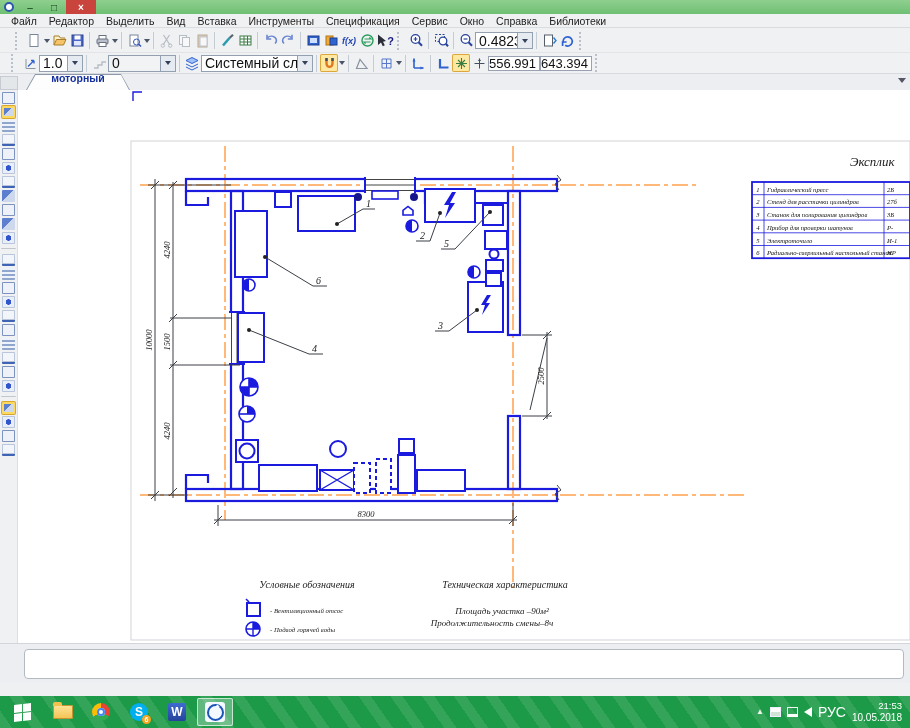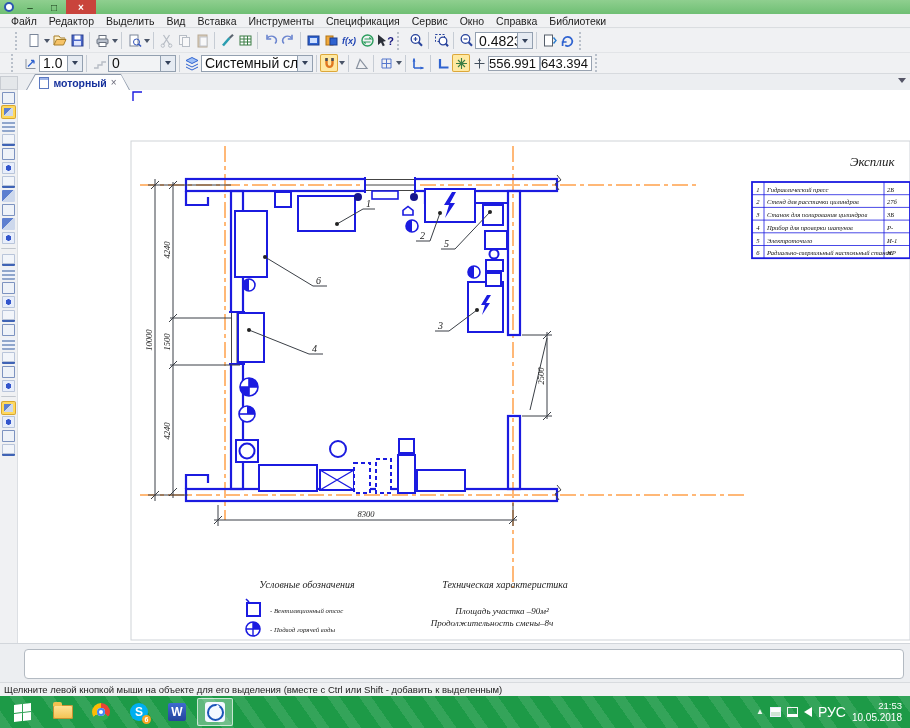--- a/index.html
+++ b/index.html
@@ -34,21 +34,21 @@
   .combo .drop{width:14px;align-self:stretch;background:#e6ebf2;border-left:1px solid #93a0b0;display:flex;align-items:center;justify-content:center;}
   .combo .drop::after{content:"";width:0;height:0;border-left:3px solid transparent;border-right:3px solid transparent;border-top:4px solid #33415a;}
   .active-tool{background:#ffe9a2;box-shadow:inset 0 0 0 1px #dca73a;}
   .cfield{width:52px;height:15px;border:1px solid #98a2b0;background:#fff;font-size:13px;color:#111;
           display:flex;align-items:center;justify-content:flex-end;padding-right:3px;box-sizing:border-box;}
   
   .tabbar{position:absolute;left:0;top:74px;width:910px;height:16px;background:#eceef1;display:flex;align-items:flex-end;}
   .tab-side{width:18px;height:14px;background:#e4e7ea;border:1px solid #c8ccd2;box-sizing:border-box;margin-right:8px;}
   .tab-out{height:16px;width:104px;background:#8d99ab;clip-path:polygon(9px 0,95px 0,104px 16px,0 16px);position:relative;}
   .tab-in{position:absolute;left:1px;top:1px;width:102px;height:15px;background:#fdfdfe;
-          clip-path:polygon(8.5px 0,94px 0,102px 15px,0 15px);display:flex;align-items:center;justify-content:center;gap:4px;}
+          clip-path:polygon(8.5px 0,94px 0,102px 15px,0 15px);display:flex;align-items:center;justify-content:center;gap:12px;flex-direction:column;}
   .tabdoc{width:8px;height:10px;background:#fff;border:1px solid #5a78c0;box-shadow:inset 0 2px 0 #9db4e8;}
   .tablabel{font-size:10.5px;font-weight:bold;color:#15309c;}
   .tabclose{font-size:10px;color:#667;}
   .tablist-arrow{position:absolute;right:4px;top:4px;width:0;height:0;border-left:4px solid transparent;border-right:4px solid transparent;border-top:5px solid #556;}
   
   .main{position:absolute;left:0;top:90px;width:910px;height:553px;background:#fff;}
   .left-strip{position:absolute;left:0;top:0;width:18px;height:553px;background:#f0f1f3;border-right:1px solid #dcdfe3;
               display:flex;flex-direction:column;align-items:center;padding-top:2px;box-sizing:border-box;z-index:5;}
   .ltool{width:13px;height:12px;margin-bottom:2px;border-radius:1px;flex:none;}
   .ltool.v1{background:linear-gradient(135deg,#5d7fd0 45%,#cdd8ec 45%);}
@@ -586,23 +586,20 @@
         <text x="502" y="614" text-anchor="middle" font-size="9">Площадь участка –90м²</text>
         <text x="492" y="626" text-anchor="middle" font-size="9">Продолжительность смены–8ч</text>
       </g>
     </svg>
   </div>
 
   <div class="propzone">
     <div class="propfield"></div>
   </div>
 
-  <div class="statusbar">
-    <span>Щелкните левой кнопкой мыши на объекте для его выделения (вместе с Ctrl или Shift - добавить к выделенным)</span>
-  </div>
 
   <div class="taskbar">
     <div class="startbtn">
       <div class="winlogo">
           <span></span>
           <span></span>
           <span></span>
           <span></span>
         </div>
     </div>

